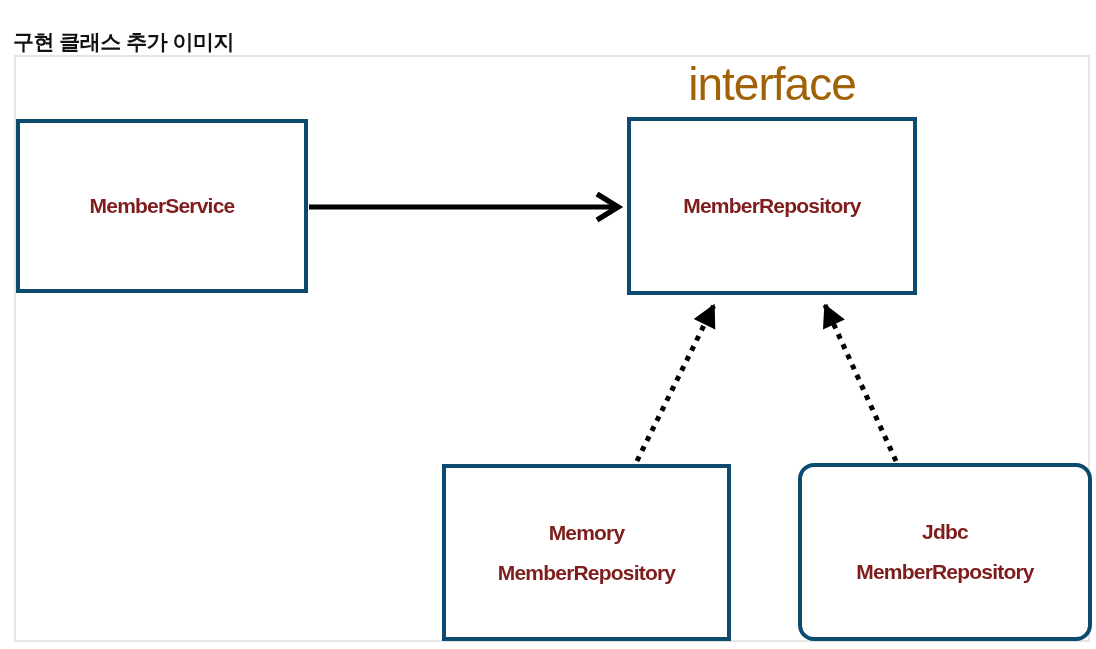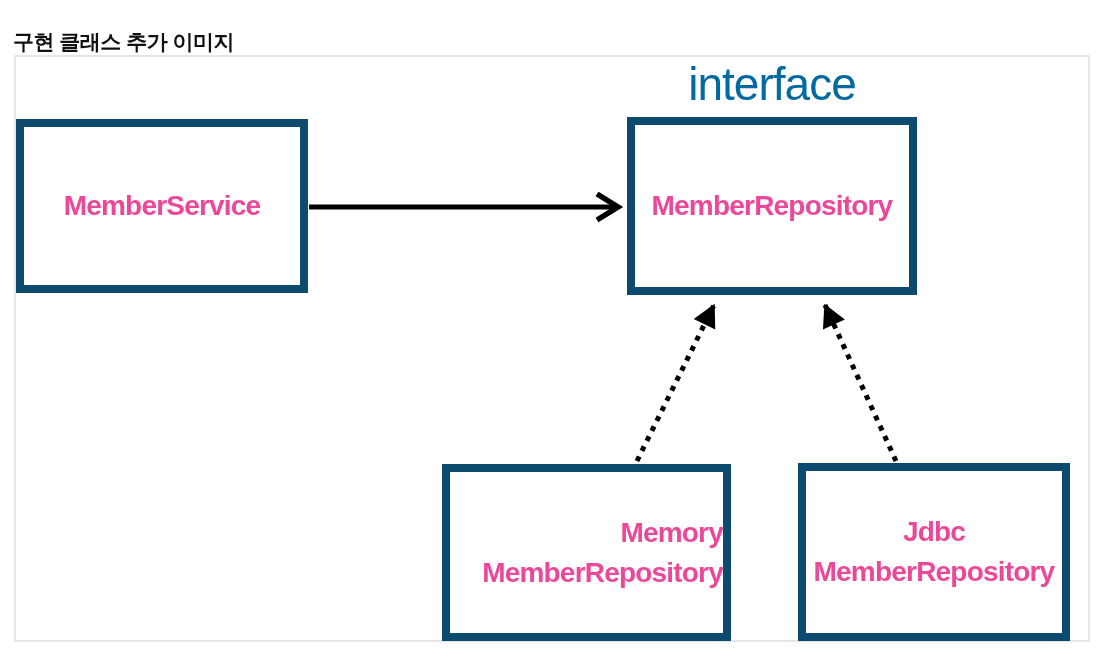--- a/index.html
+++ b/index.html
@@ -35,44 +35,44 @@
     background: #ffffff;
   }
   .interface-label {
     position: absolute;
     left: 627px;
     top: 58px;
     width: 290px;
     text-align: center;
     font-size: 46px;
     font-weight: 400;
-    color: #0369a1;
+    color: #a16207;
     line-height: 52px;
     letter-spacing: -1px;
   }
   .node {
     position: absolute;
     box-sizing: border-box;
-    border: 8px solid #0c4a6e;
+    border: 4px solid #0c4a6e;
     background: #ffffff;
     display: flex;
     flex-direction: column;
     align-items: center;
     justify-content: center;
     text-align: center;
-    font-size: 28px;
+    font-size: 21px;
     font-weight: 700;
-    color: #ec4899;
+    color: #7f1d1d;
     letter-spacing: -0.8px;
     line-height: 40px;
   }
   .node-member-service   { left: 16px;  top: 119px; width: 292px; height: 174px; }
   .node-member-repo      { left: 627px; top: 117px; width: 290px; height: 178px; }
-  .node-memory-repo      { left: 442px; top: 464px; width: 289px; height: 177px; align-items: flex-end; }
-  .node-jdbc-repo        { left: 798px; top: 463px; width: 272px; height: 178px; }
+  .node-memory-repo      { left: 442px; top: 464px; width: 289px; height: 177px; }
+  .node-jdbc-repo        { left: 798px; top: 463px; width: 294px; height: 178px; border-radius: 16px; }
   .arrow-layer {
     position: absolute;
     left: 0; top: 0;
     width: 1096px;
     height: 649px;
     pointer-events: none;
   }
 </style>
 </head>
 <body>

